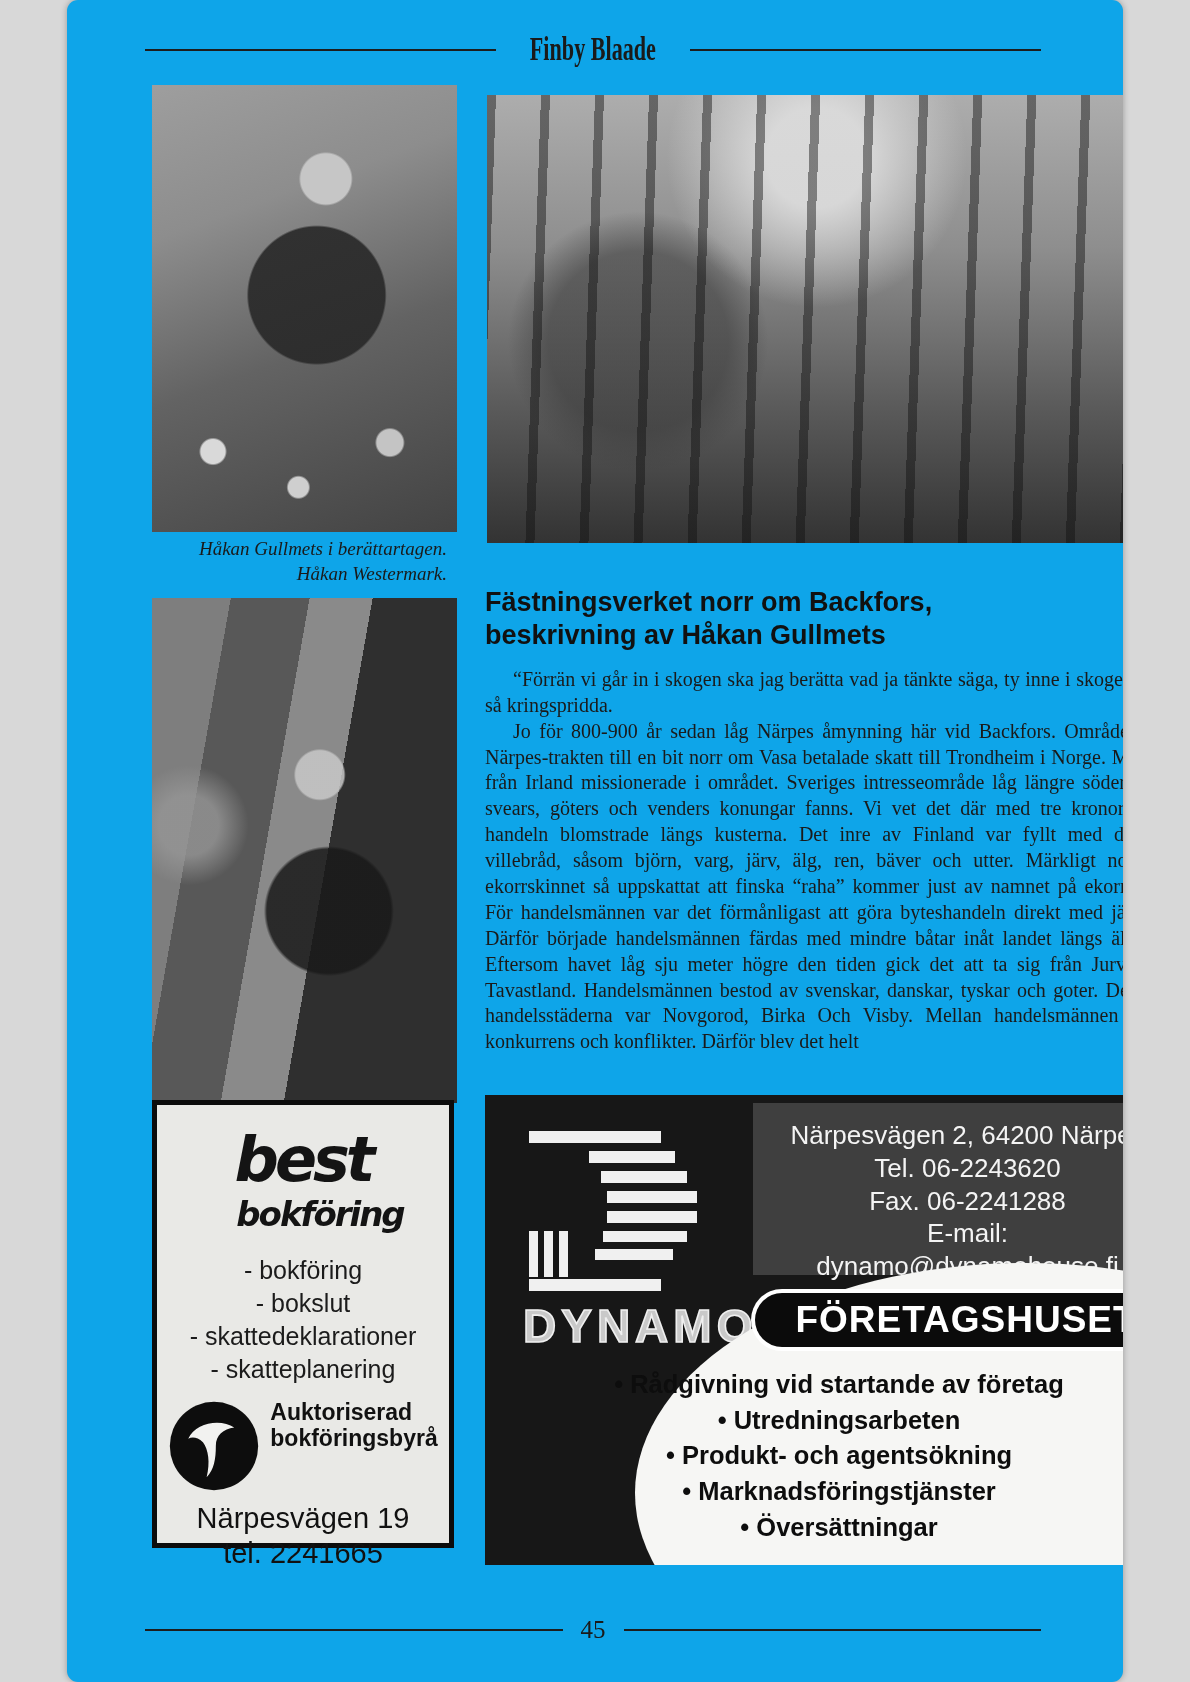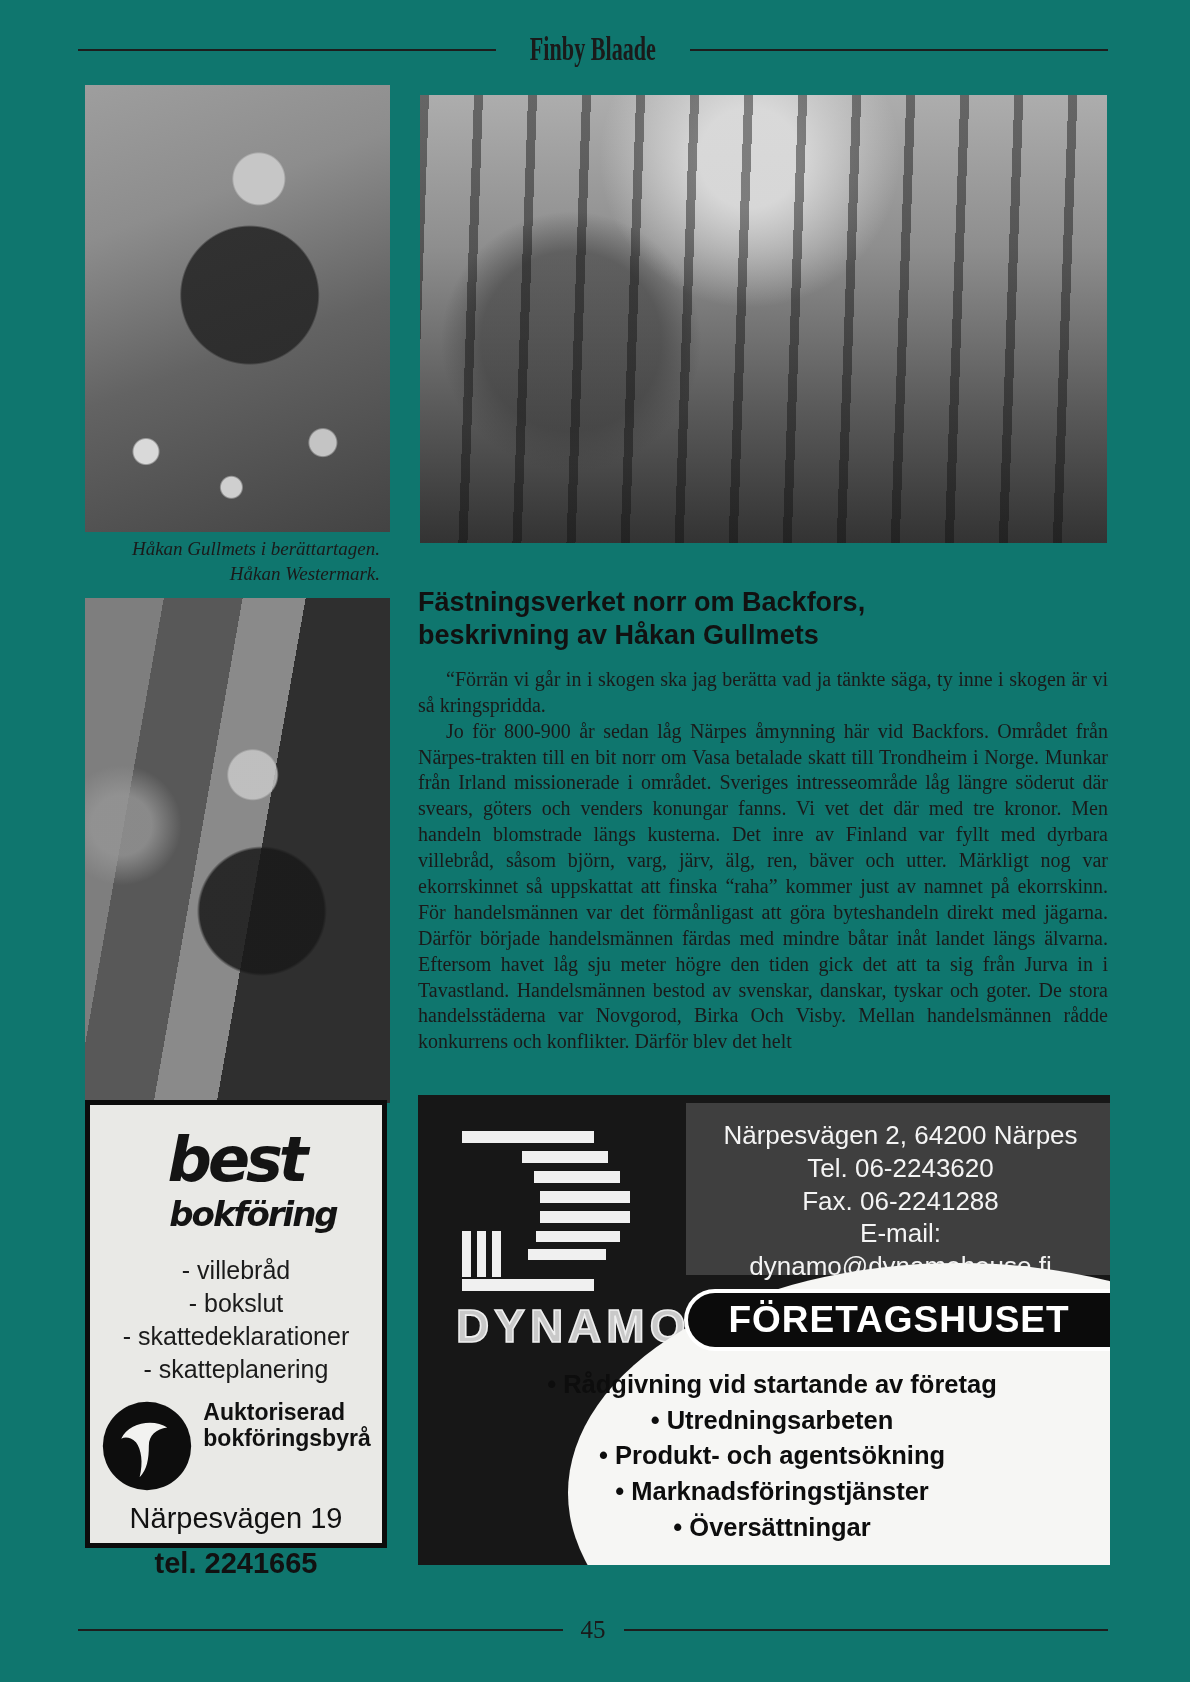--- a/index.html
+++ b/index.html
@@ -1,20 +1,20 @@
 <!DOCTYPE html>
 <html><head>
 <meta charset="utf-8">
 <style>
   html,body{margin:0;padding:0;}
   body{background:#d8d8d8;}
   .page{
-    position:relative;width:1190px;height:1682px;background:#0f766e;
+    position:relative;width:1056px;height:1682px;background:#0ea5e9;
     font-family:"Liberation Serif",serif;color:#1a1a1a;overflow:hidden;
-    margin:0 auto;box-shadow:0 0 6px rgba(0,0,0,.3);
+    margin:0 auto;box-shadow:0 0 6px rgba(0,0,0,.3);border-radius:11px;
   }
   
   .header{position:absolute;top:34px;left:78px;right:82px;display:flex;align-items:center;gap:20px;}
   .hrule{flex:1;height:2px;background:#1d1d1d;}
   .page-title{
     font-weight:bold;font-size:27px;letter-spacing:0;
     display:inline-block;transform:scale(.82,1.28);white-space:nowrap;
   }
   
   .photo{position:absolute;}
@@ -63,21 +63,21 @@
   }
   .best-logo{font-family:"DejaVu Sans",sans-serif;font-weight:900;font-style:italic;
     font-size:62px;line-height:.95;letter-spacing:-4px;margin-top:26px;color:#141414;text-align:center;}
   .best-logo-sub{font-family:"DejaVu Sans",sans-serif;font-weight:900;font-style:italic;
     font-size:34px;letter-spacing:-2px;margin-top:4px;color:#141414;padding-left:34px;}
   .best-services{font-size:25px;line-height:1.32;margin-top:20px;color:#1b1b1b;}
   .best-auth{display:flex;align-items:flex-start;justify-content:center;gap:10px;margin-top:14px;}
   .best-auth svg{width:92px;height:92px;flex:0 0 auto;}
   .best-auth-text{text-align:left;font-weight:bold;font-size:23px;line-height:1.12;}
   .best-address{font-size:29px;margin-top:10px;}
-  .best-phone{font-size:29px;font-weight:bold;margin-top:12px;}
+  .best-phone{font-size:29px;font-weight:normal;margin-top:2px;}
   
   .ad-dynamo{
     position:absolute;left:418px;top:1095px;width:692px;height:470px;
     background:#171717;overflow:hidden;font-family:"Liberation Sans",sans-serif;
   }
   .dyn-contact{
     position:absolute;left:268px;top:8px;right:0;height:172px;background:#3f3f3f;
     color:#f4f4f4;text-align:center;padding:16px 5px 0 10px;font-size:26px;line-height:1.26;box-sizing:border-box;
   }
   .dyn-logo{position:absolute;left:42px;top:36px;width:230px;height:160px;}
@@ -128,21 +128,21 @@
       <span>beskrivning av Håkan Gullmets</span>
     </h1>
     <p>“Förrän vi går in i skogen ska jag berätta vad ja tänkte säga, ty inne i skogen är vi så kringspridda.</p>
     <p>Jo för 800-900 år sedan låg Närpes åmynning här vid Backfors. Området från Närpes-trakten till en bit norr om Vasa betalade skatt till Trondheim i Norge. Munkar från Irland missionerade i området. Sveriges intresseområde låg längre söderut där svears, göters och venders konungar fanns. Vi vet det där med tre kronor. Men handeln blomstrade längs kusterna. Det inre av Finland var fyllt med dyrbara villebråd, såsom björn, varg, järv, älg, ren, bäver och utter. Märkligt nog var ekorrskinnet så uppskattat att finska “raha” kommer just av namnet på ekorrskinn. För handelsmännen var det förmånligast att göra byteshandeln direkt med jägarna. Därför började handelsmännen färdas med mindre båtar inåt landet längs älvarna. Eftersom havet låg sju meter högre den tiden gick det att ta sig från Jurva in i Tavastland. Handelsmännen bestod av svenskar, danskar, tyskar och goter. De stora handelsstäderna var Novgorod, Birka Och Visby. Mellan handelsmännen rådde konkurrens och konflikter. Därför blev det helt</p>
   </div>
 
   <div class="ad-best">
     <div class="best-logo">best</div>
     <div class="best-logo-sub">bokföring</div>
     <div class="best-services">
-      <div>- villebråd</div>
+      <div>- bokföring</div>
       <div>- bokslut</div>
       <div>- skattedeklarationer</div>
       <div>- skatteplanering</div>
     </div>
     <div class="best-auth">
       <svg viewBox="0 0 100 100">
         <circle cx="50" cy="50" r="48" fill="#0d0d0d"></circle>
         <path d="M22 42 C30 24 58 20 72 30 C60 32 52 38 52 50 C52 64 50 76 42 84 C46 68 44 54 38 46 C32 40 26 40 22 42 Z" fill="#f2f2f0"></path>
       </svg>
       <div class="best-auth-text">

